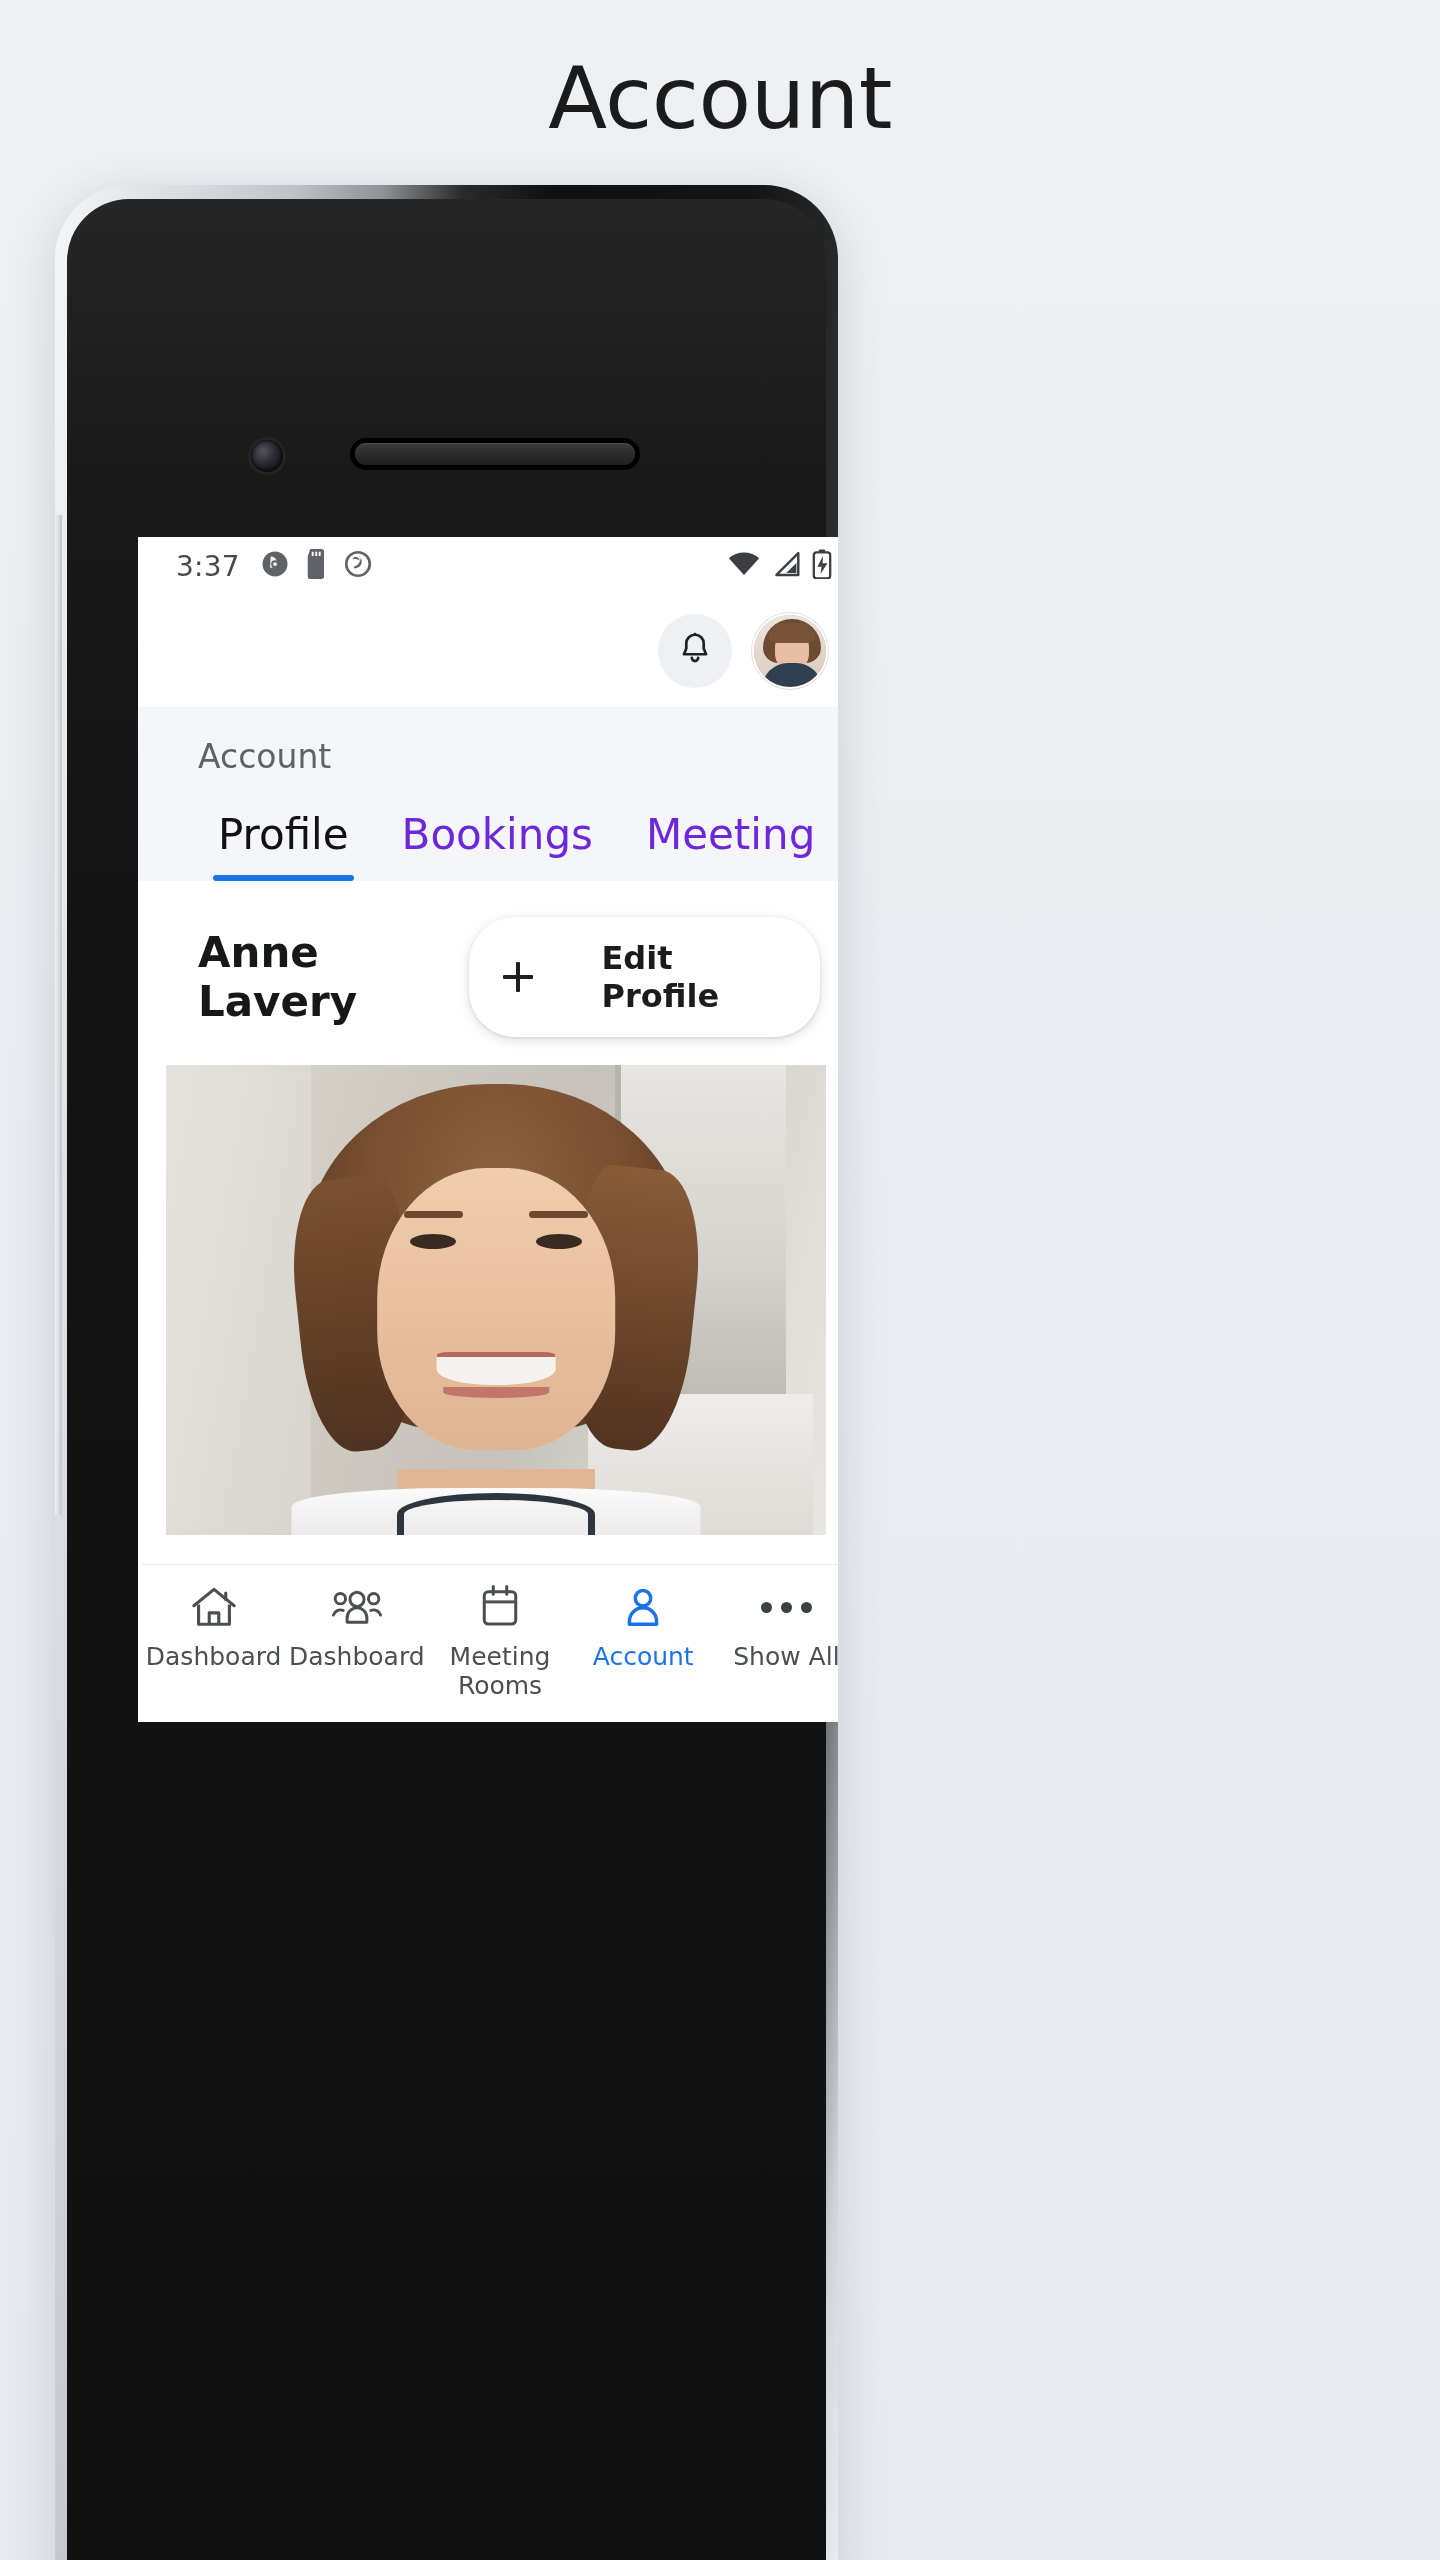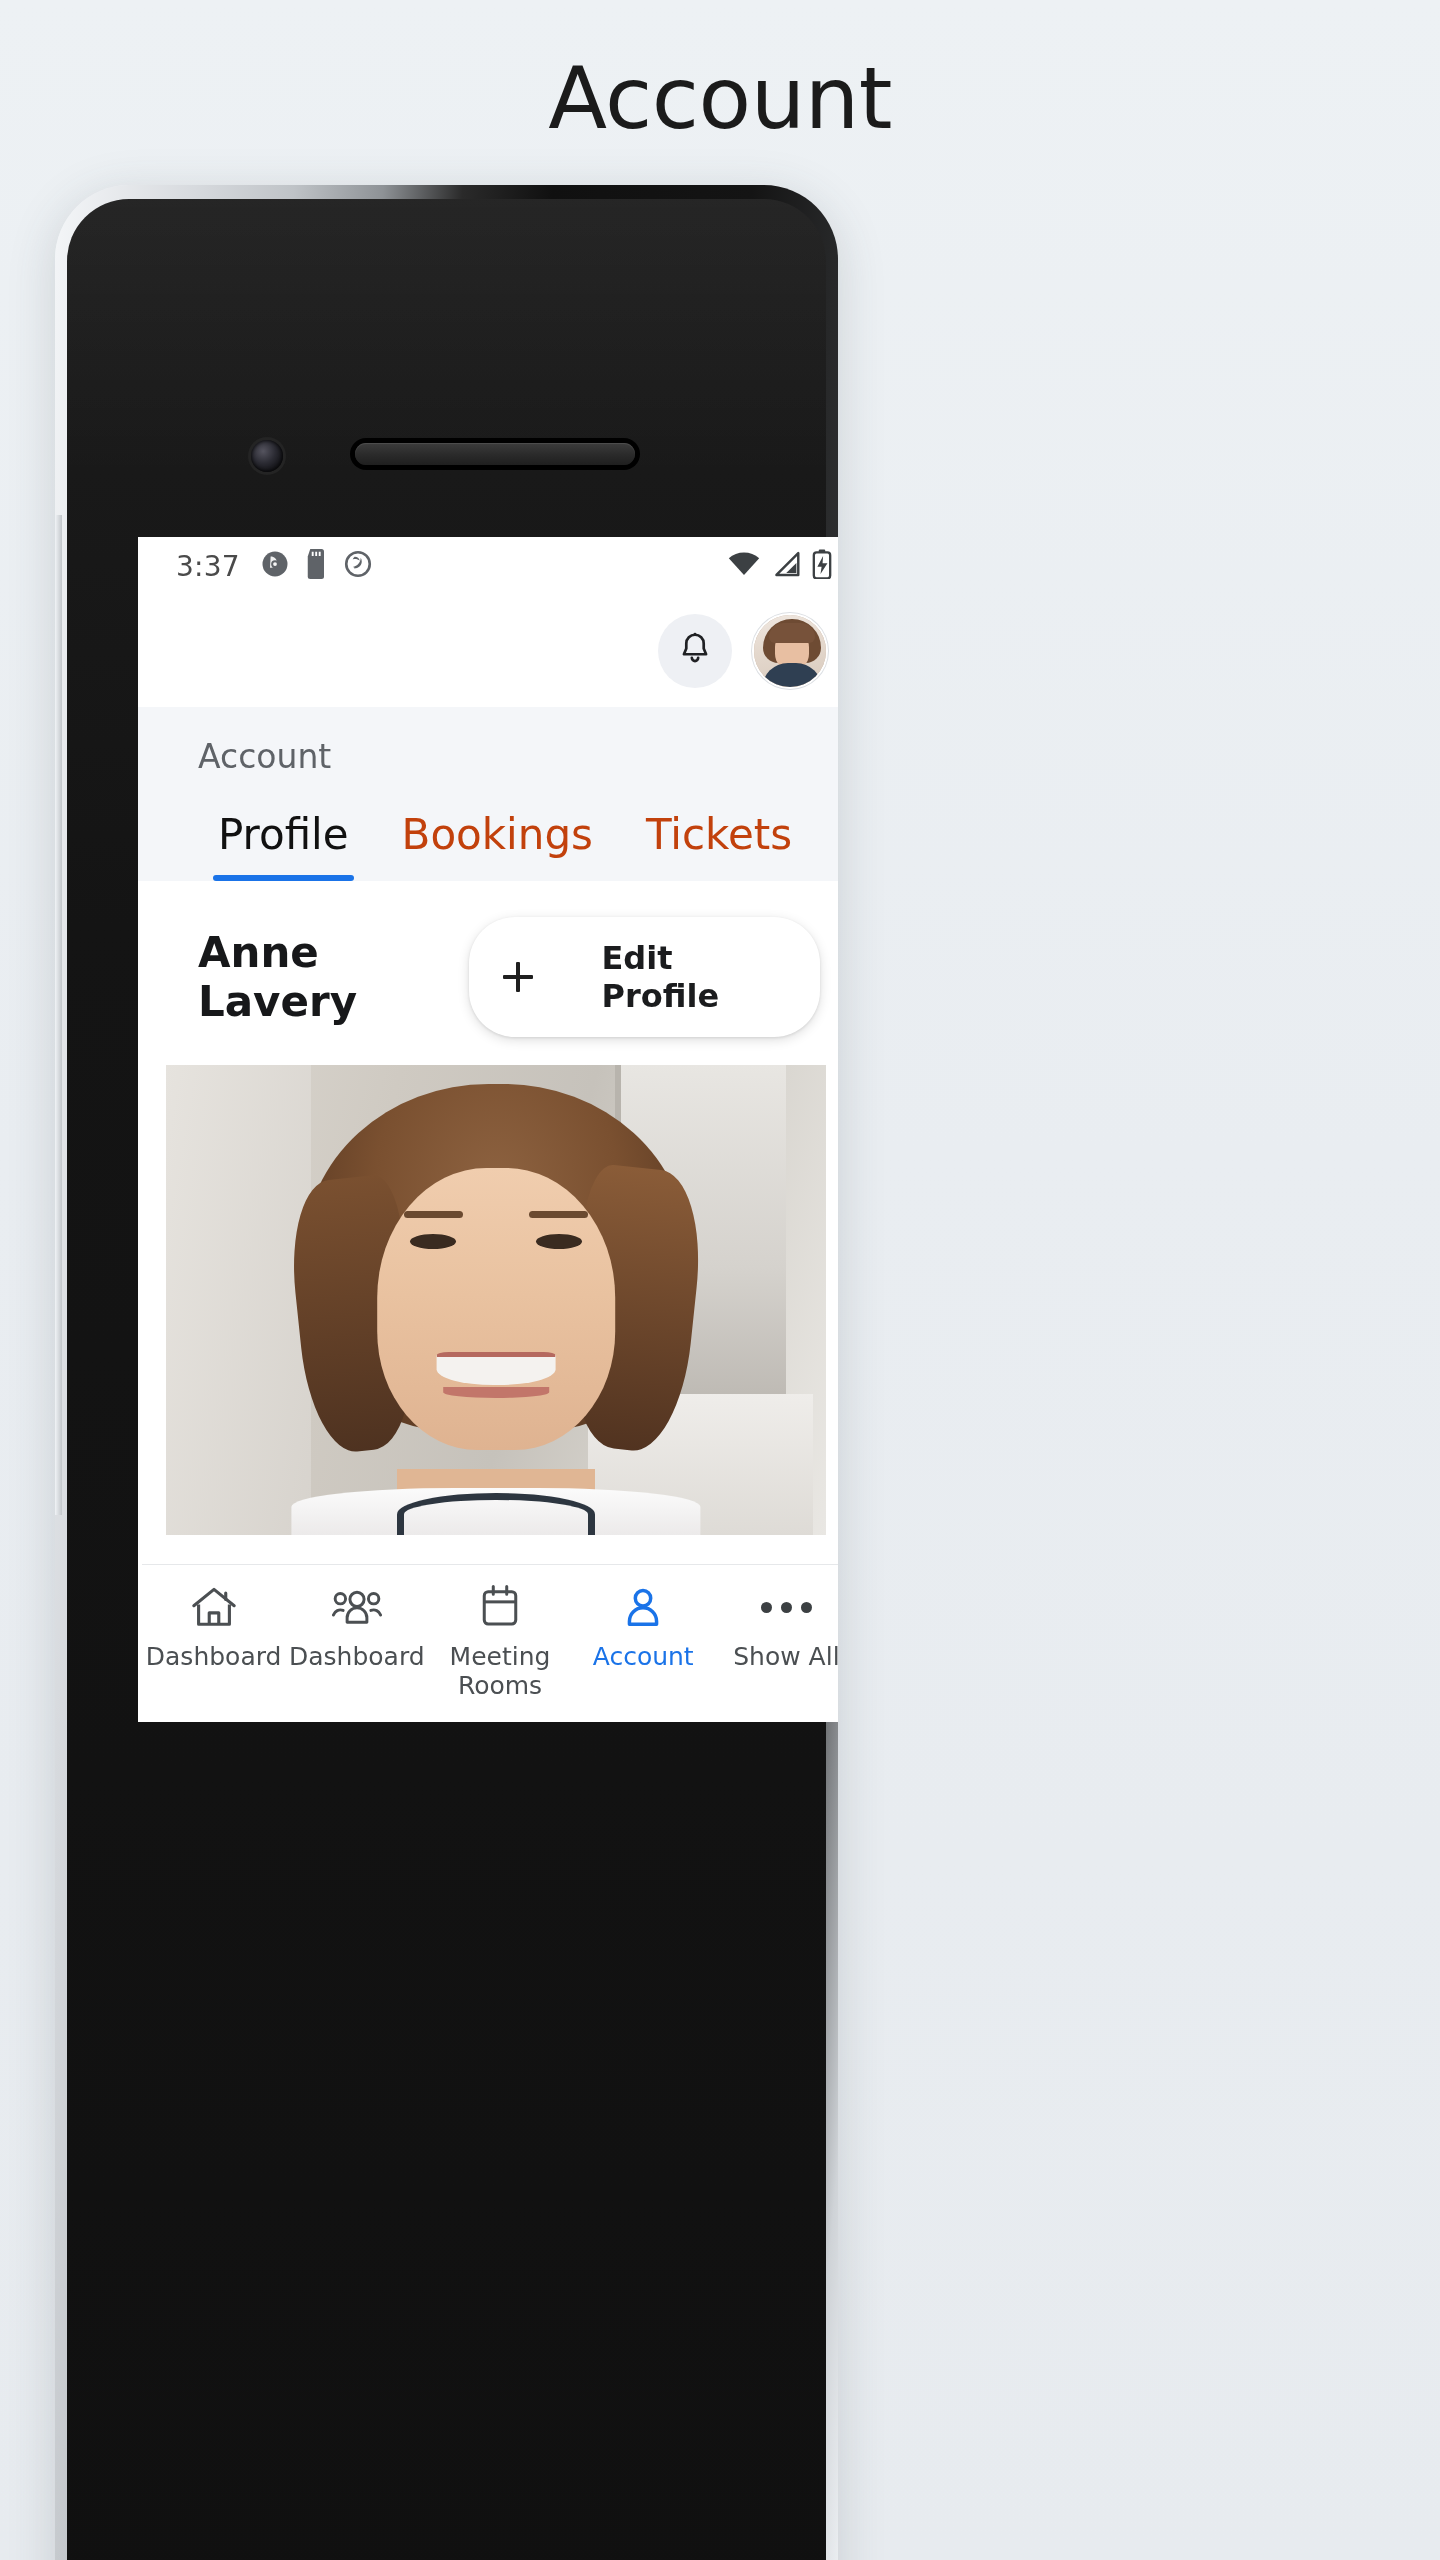--- a/index.html
+++ b/index.html
@@ -166,21 +166,21 @@
   }
   .tabs {
     display: flex; align-items: flex-end;
     padding: 34px 0 0 58px;
     gap: 9px;
   }
   .tab {
     position: relative;
     padding: 0 22px 22px 22px;
     font-size: 42px;
-    color: #c2410c;
+    color: #6d28d9;
     cursor: pointer;
     font-family: "DejaVu Sans", sans-serif;
   }
   .tab.active { color: #111; }
   .tab.active::after {
     content: ""; position: absolute;
     left: 17px; right: 17px; bottom: 0;
     height: 6px; background: #1a73e8; border-radius: 3px;
   }
 
@@ -386,21 +386,21 @@
           <span class="av-fringe"></span>
           <span class="av-body"></span>
         </div>
       </div>
 
       <div class="section">
         <div class="section-label">Account</div>
         <div class="tabs">
           <div class="tab active">Profile</div>
           <div class="tab">Bookings</div>
-          <div class="tab">Tickets</div>
+          <div class="tab">Meeting</div>
         </div>
       </div>
 
       <div class="profile-row">
         <div class="profile-name">Anne Lavery</div>
         <div class="pr-spacer"></div>
         <div class="edit-btn">
           <span class="plus"></span>
           <span class="edit-label">Edit Profile</span>
         </div>

